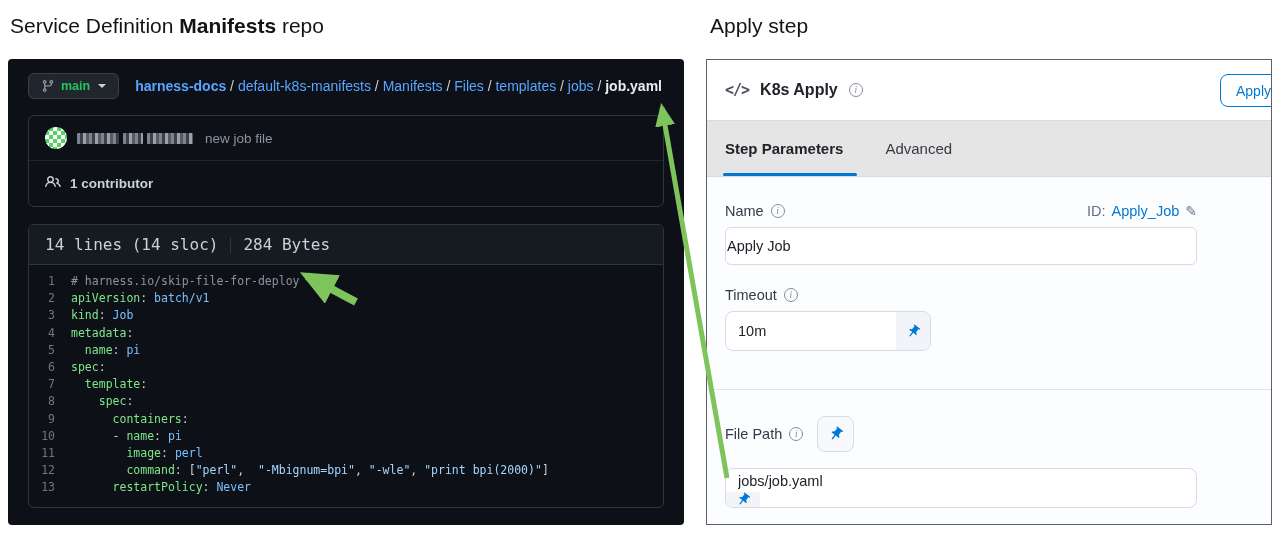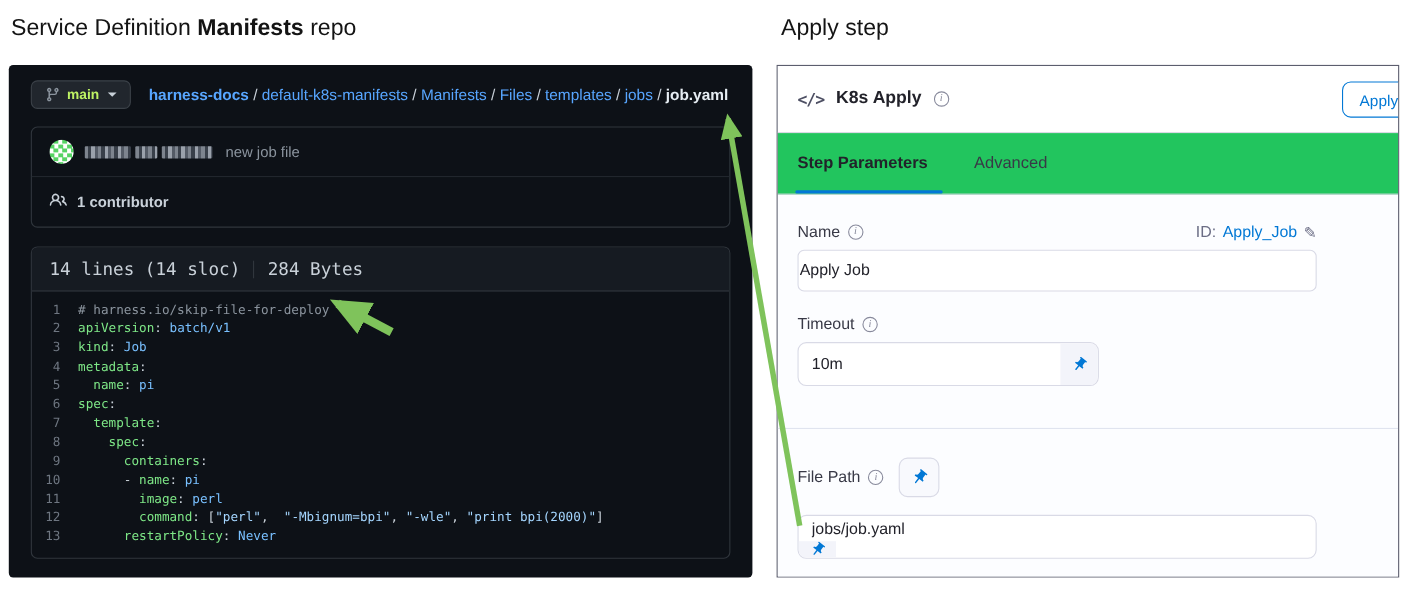--- a/index.html
+++ b/index.html
@@ -12,21 +12,21 @@
   .fig-title b { font-weight:700; }
   .title-left { left:10px; }
   .title-right { left:710px; }
 
   
   .gh-panel { position:absolute; left:8px; top:59px; width:676px; height:466px;
               background:#0d1117; border-radius:4px; color:#c9d1d9; }
   .gh-topbar { display:flex; align-items:center; gap:16px; padding:14px 20px 13px; }
   .branch-btn { display:inline-flex; align-items:center; gap:6px; padding:5px 12px;
                 background:#21262d; border:1px solid #3b4148; border-radius:6px;
-                color:#bef264; font-size:12.5px; font-weight:700; cursor:pointer; }
+                color:#22c55e; font-size:12.5px; font-weight:700; cursor:pointer; }
   .branch-btn svg { display:block; }
   .caret { width:0; height:0; border-left:4px solid transparent; border-right:4px solid transparent;
            border-top:4px solid #c9d1d9; margin-left:2px; }
   .breadcrumb { font-size:14px; color:#c9d1d9; }
   .breadcrumb .seg-link { color:#58a6ff; text-decoration:none; cursor:pointer; }
   .breadcrumb .seg-repo { font-weight:700; }
   .breadcrumb .seg-cur { color:#e6edf3; font-weight:700; }
   .breadcrumb .sep { color:#c9d1d9; }
 
   .commit-box { margin:3px 20px 0; border:1px solid #30363d; border-radius:6px; }
@@ -64,21 +64,21 @@
   .code-glyph { font-family:"DejaVu Sans Mono", monospace; font-weight:700; font-size:15px;
                 color:#4d4f63; letter-spacing:-1px; }
   .step-title { font-size:16px; font-weight:600; color:#22222a; }
   .info-icon { display:inline-flex; align-items:center; justify-content:center; width:14px; height:14px;
                border:1px solid #888a9c; border-radius:50%; color:#888a9c; font-size:9.5px;
                font-style:italic; font-family:"Liberation Serif", serif; flex:none; }
   .apply-btn { position:absolute; right:-16px; top:14px; height:33px; padding:0 15px;
                background:#fff; border:1.5px solid #0278d5; border-radius:8px; color:#0278d5;
                font-size:14px; font-family:inherit; cursor:pointer; }
   .tabs-row { position:relative; display:flex; align-items:center; height:56px; padding:0 18px;
-              border-bottom:1px solid #d9dae5; background:#22c55e; }
+              border-bottom:1px solid #d9dae5; background:#e5e5e5; }
   .tab { position:relative; height:100%; display:flex; align-items:center; margin-right:42px;
          font-size:15px; color:#383946; cursor:pointer; }
   .tab.active { font-weight:700; color:#22222a; }
   .tab.active::after { content:""; position:absolute; left:-2px; right:-14px; bottom:0;
                        height:3px; background:#0278d5; border-radius:2px; }
   .form { padding:26px 18px 0; background:#fcfdff; height:348px; }
   .label-row { display:flex; align-items:center; justify-content:space-between; width:472px;
                margin-bottom:8px; }
   .field-label { display:inline-flex; align-items:center; gap:7px; font-size:14.5px; color:#383946; }
   .id-part { display:inline-flex; align-items:center; gap:6px; font-size:14.5px; }
@@ -88,21 +88,21 @@
   .text-input { width:472px; height:38px; border:1px solid #d9dae6; border-radius:6px;
                 padding:0 1px; font-size:14.5px; color:#22222a; background:#fff;
                 font-family:inherit; outline:none; }
   .mt22 { margin-top:22px; }
   .input-group { display:flex; align-items:stretch; border:1px solid #d9dae6; border-radius:8px;
                  overflow:hidden; background:#fff; height:40px; }
   .input-group input { flex:1; border:none; outline:none; padding:0 12px; font-size:14.5px;
                        color:#22222a; font-family:inherit; background:transparent; min-width:0; }
   .pin-cell { width:34px; flex:none; background:#f3f4fa; display:flex; align-items:center;
               justify-content:center; cursor:pointer; }
-  .w-timeout { width:274px; }
+  .w-timeout { width:206px; }
   .w-full { width:472px; }
   .form-divider { height:1px; background:#e0e4ef; margin:38px -18px 0; }
   .filepath-row { display:flex; align-items:center; gap:14px; margin-top:26px; }
   .pin-btn { width:37px; height:36px; border:1px solid #d9dae6; border-radius:8px; background:#f8f9fd;
              display:flex; align-items:center; justify-content:center; cursor:pointer; }
   .pin-rot { display:inline-block; transform:rotate(38deg); line-height:0; }
 
   
   .arrows { position:absolute; left:0; top:0; pointer-events:none; z-index:6; }
 </style>

